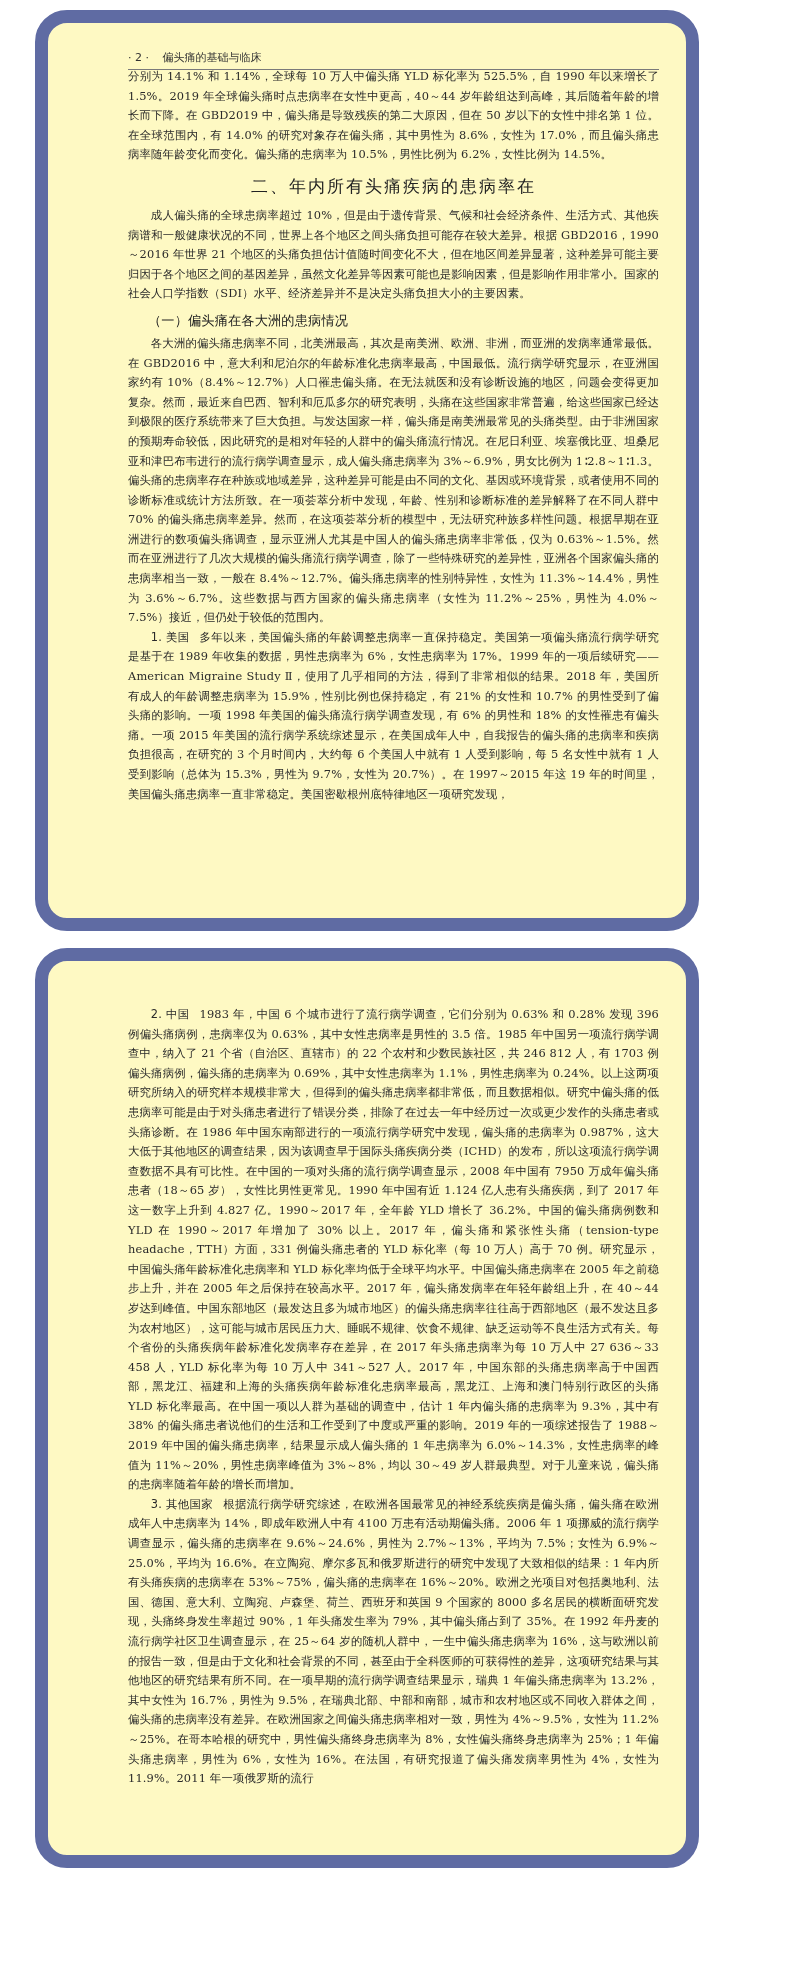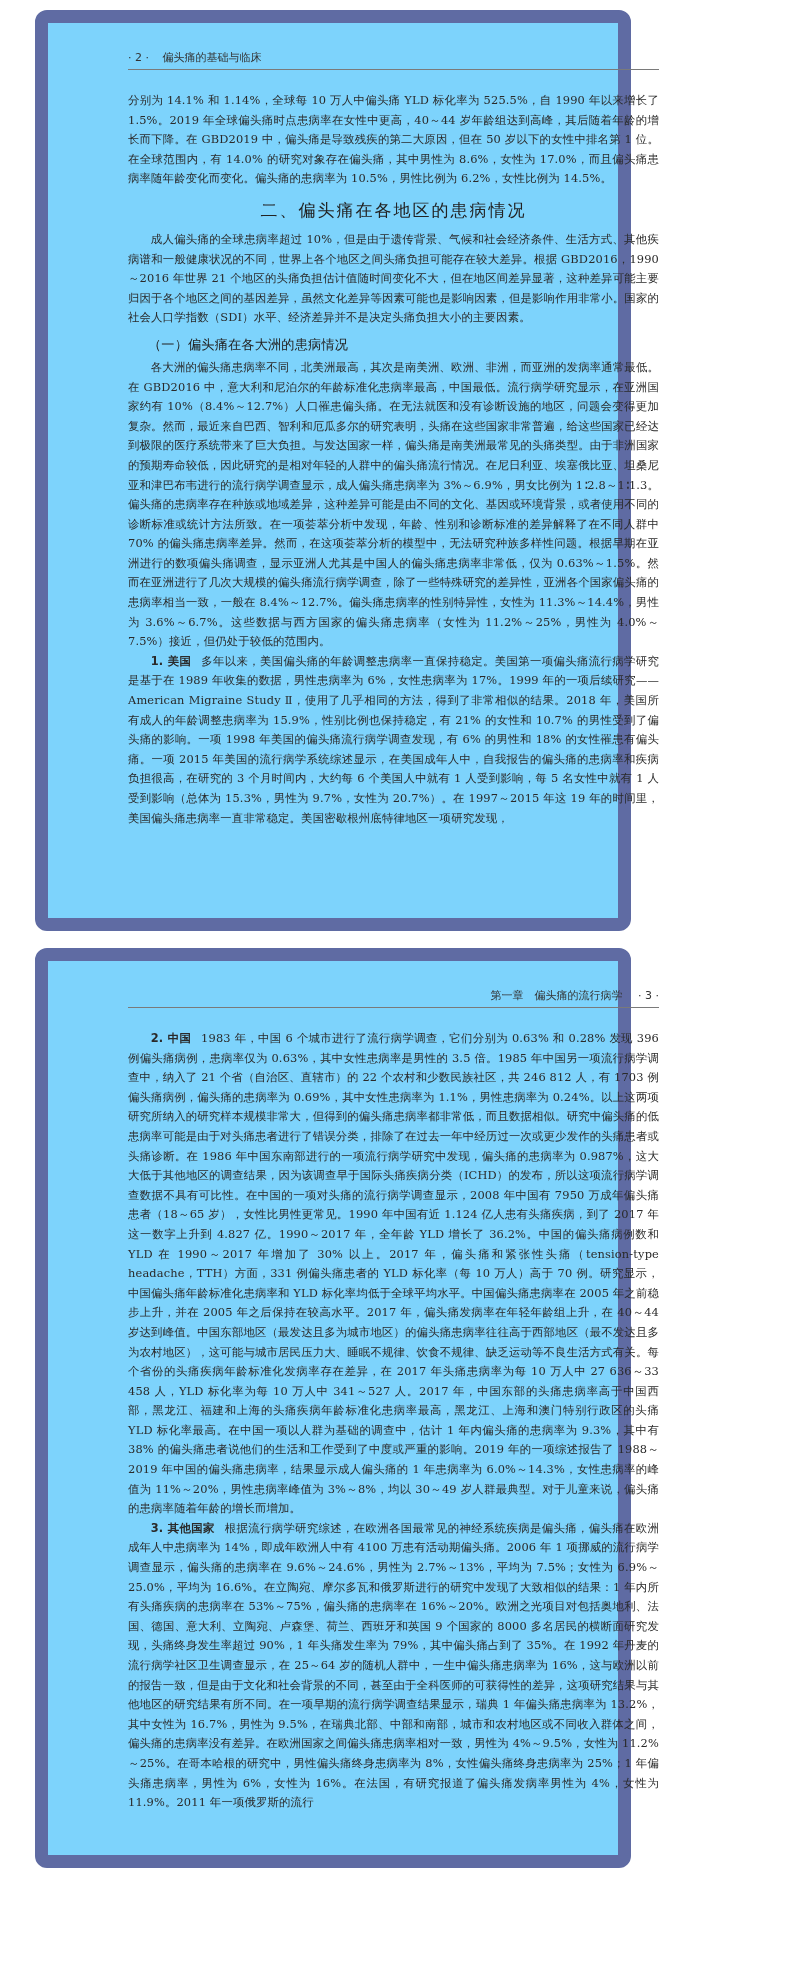--- a/index.html
+++ b/index.html
@@ -1,63 +1,59 @@
 <!DOCTYPE html>
 <html><head>
 <meta charset="utf-8">
 <style>
   html, body { margin: 0; padding: 0; background: #ffffff; }
   body { width: 790px; height: 1973px; position: relative; overflow: hidden;
          font-family: "DejaVu Serif", "Liberation Serif", serif; color: #2a2a2a; }
-  .frame { position: absolute; left: 35px; width: 596px; box-sizing: border-box;
-           border: 13px solid #5f6ba3; border-radius: 12px; background: #7dd3fc; }
+  .frame { position: absolute; left: 35px; width: 664px; box-sizing: border-box;
+           border: 13px solid #5f6ba3; border-radius: 32px; background: #fef9c3; }
   #frame1 { top: 10px; height: 921px; }
   #frame2 { top: 948px; height: 920px; }
   .page { position: absolute; left: 0; top: 0; right: 0; bottom: 0; }
   .running-head { position: absolute; left: 80px; width: 531px; top: 26px; height: 20px;
                   border-bottom: 1px solid #7a7a7a; font-family: "DejaVu Sans", "Liberation Sans", sans-serif;
                   font-size: 11px; color: #333; line-height: 18px; }
   .running-head.left-head { text-align: left; }
   .running-head.right-head { text-align: right; }
   .running-head .pno { margin: 0 10px 0 0; }
   .running-head.right-head .pno { margin: 0 0 0 12px; }
-  .content { position: absolute; left: 80px; width: 531px; top: 68px;
+  .content { position: absolute; left: 80px; width: 531px; top: 44px;
              font-size: 11.4px; line-height: 19.6px; text-align: justify; letter-spacing: 0.15px; }
   .content p { margin: 0; text-indent: 2em; }
   .content p.noindent { text-indent: 0; }
   .sec-title { text-align: center; font-size: 17px; letter-spacing: 2px; margin: 9px 0 8px 0;
                font-family: "DejaVu Serif", "Liberation Serif", serif; color: #222; line-height: 24px; }
   .sub-title { font-family: Liberation Serif, serif; font-size: 13.2px;
                margin: 6px 0 2px 20px; line-height: 22px; color: #222; }
-  .lead { font-family: "DejaVu Sans", "Liberation Sans", sans-serif; font-weight: bold; margin-right: 10px; }
+  .lead { font-family: "DejaVu Sans", "Liberation Sans", sans-serif; font-weight: normal; margin-right: 10px; }
 </style>
 </head>
 <body>
 
 <div class="frame" id="frame1">
   <div class="page">
     <div class="running-head left-head">
       <span class="pno">· 2 ·</span>
       <span>偏头痛的基础与临床</span>
     </div>
     <div class="content">
       <p class="noindent">分别为 14.1% 和 1.14%，全球每 10 万人中偏头痛 YLD 标化率为 525.5%，自 1990 年以来增长了 1.5%。2019 年全球偏头痛时点患病率在女性中更高，40～44 岁年龄组达到高峰，其后随着年龄的增长而下降。在 GBD2019 中，偏头痛是导致残疾的第二大原因，但在 50 岁以下的女性中排名第 1 位。在全球范围内，有 14.0% 的研究对象存在偏头痛，其中男性为 8.6%，女性为 17.0%，而且偏头痛患病率随年龄变化而变化。偏头痛的患病率为 10.5%，男性比例为 6.2%，女性比例为 14.5%。</p>
-      <div class="sec-title">二、偏头痛在各地区的患病情况</div>
+      <div class="sec-title">二、年内所有头痛疾病的患病率在</div>
       <p>成人偏头痛的全球患病率超过 10%，但是由于遗传背景、气候和社会经济条件、生活方式、其他疾病谱和一般健康状况的不同，世界上各个地区之间头痛负担可能存在较大差异。根据 GBD2016，1990～2016 年世界 21 个地区的头痛负担估计值随时间变化不大，但在地区间差异显著，这种差异可能主要归因于各个地区之间的基因差异，虽然文化差异等因素可能也是影响因素，但是影响作用非常小。国家的社会人口学指数（SDI）水平、经济差异并不是决定头痛负担大小的主要因素。</p>
       <div class="sub-title">（一）偏头痛在各大洲的患病情况</div>
       <p>各大洲的偏头痛患病率不同，北美洲最高，其次是南美洲、欧洲、非洲，而亚洲的发病率通常最低。在 GBD2016 中，意大利和尼泊尔的年龄标准化患病率最高，中国最低。流行病学研究显示，在亚洲国家约有 10%（8.4%～12.7%）人口罹患偏头痛。在无法就医和没有诊断设施的地区，问题会变得更加复杂。然而，最近来自巴西、智利和厄瓜多尔的研究表明，头痛在这些国家非常普遍，给这些国家已经达到极限的医疗系统带来了巨大负担。与发达国家一样，偏头痛是南美洲最常见的头痛类型。由于非洲国家的预期寿命较低，因此研究的是相对年轻的人群中的偏头痛流行情况。在尼日利亚、埃塞俄比亚、坦桑尼亚和津巴布韦进行的流行病学调查显示，成人偏头痛患病率为 3%～6.9%，男女比例为 1∶2.8～1∶1.3。偏头痛的患病率存在种族或地域差异，这种差异可能是由不同的文化、基因或环境背景，或者使用不同的诊断标准或统计方法所致。在一项荟萃分析中发现，年龄、性别和诊断标准的差异解释了在不同人群中 70% 的偏头痛患病率差异。然而，在这项荟萃分析的模型中，无法研究种族多样性问题。根据早期在亚洲进行的数项偏头痛调查，显示亚洲人尤其是中国人的偏头痛患病率非常低，仅为 0.63%～1.5%。然而在亚洲进行了几次大规模的偏头痛流行病学调查，除了一些特殊研究的差异性，亚洲各个国家偏头痛的患病率相当一致，一般在 8.4%～12.7%。偏头痛患病率的性别特异性，女性为 11.3%～14.4%，男性为 3.6%～6.7%。这些数据与西方国家的偏头痛患病率（女性为 11.2%～25%，男性为 4.0%～7.5%）接近，但仍处于较低的范围内。</p>
       <p><span class="lead">1. 美国</span><span>多年以来，美国偏头痛的年龄调整患病率一直保持稳定。美国第一项偏头痛流行病学研究是基于在 1989 年收集的数据，男性患病率为 6%，女性患病率为 17%。1999 年的一项后续研究——American Migraine Study Ⅱ，使用了几乎相同的方法，得到了非常相似的结果。2018 年，美国所有成人的年龄调整患病率为 15.9%，性别比例也保持稳定，有 21% 的女性和 10.7% 的男性受到了偏头痛的影响。一项 1998 年美国的偏头痛流行病学调查发现，有 6% 的男性和 18% 的女性罹患有偏头痛。一项 2015 年美国的流行病学系统综述显示，在美国成年人中，自我报告的偏头痛的患病率和疾病负担很高，在研究的 3 个月时间内，大约每 6 个美国人中就有 1 人受到影响，每 5 名女性中就有 1 人受到影响（总体为 15.3%，男性为 9.7%，女性为 20.7%）。在 1997～2015 年这 19 年的时间里，美国偏头痛患病率一直非常稳定。美国密歇根州底特律地区一项研究发现，</span></p>
     </div>
   </div>
 </div>
 
 <div class="frame" id="frame2">
   <div class="page">
-    <div class="running-head right-head">
-      <span>第一章　偏头痛的流行病学</span>
-      <span class="pno">· 3 ·</span>
-    </div>
     <div class="content">
       <p><span class="lead">2. 中国</span><span>1983 年，中国 6 个城市进行了流行病学调查，它们分别为 0.63% 和 0.28% 发现 396 例偏头痛病例，患病率仅为 0.63%，其中女性患病率是男性的 3.5 倍。1985 年中国另一项流行病学调查中，纳入了 21 个省（自治区、直辖市）的 22 个农村和少数民族社区，共 246 812 人，有 1703 例偏头痛病例，偏头痛的患病率为 0.69%，其中女性患病率为 1.1%，男性患病率为 0.24%。以上这两项研究所纳入的研究样本规模非常大，但得到的偏头痛患病率都非常低，而且数据相似。研究中偏头痛的低患病率可能是由于对头痛患者进行了错误分类，排除了在过去一年中经历过一次或更少发作的头痛患者或头痛诊断。在 1986 年中国东南部进行的一项流行病学研究中发现，偏头痛的患病率为 0.987%，这大大低于其他地区的调查结果，因为该调查早于国际头痛疾病分类（ICHD）的发布，所以这项流行病学调查数据不具有可比性。在中国的一项对头痛的流行病学调查显示，2008 年中国有 7950 万成年偏头痛患者（18～65 岁），女性比男性更常见。1990 年中国有近 1.124 亿人患有头痛疾病，到了 2017 年这一数字上升到 4.827 亿。1990～2017 年，全年龄 YLD 增长了 36.2%。中国的偏头痛病例数和 YLD 在 1990～2017 年增加了 30% 以上。2017 年，偏头痛和紧张性头痛（tension-type headache，TTH）方面，331 例偏头痛患者的 YLD 标化率（每 10 万人）高于 70 例。研究显示，中国偏头痛年龄标准化患病率和 YLD 标化率均低于全球平均水平。中国偏头痛患病率在 2005 年之前稳步上升，并在 2005 年之后保持在较高水平。2017 年，偏头痛发病率在年轻年龄组上升，在 40～44 岁达到峰值。中国东部地区（最发达且多为城市地区）的偏头痛患病率往往高于西部地区（最不发达且多为农村地区），这可能与城市居民压力大、睡眠不规律、饮食不规律、缺乏运动等不良生活方式有关。每个省份的头痛疾病年龄标准化发病率存在差异，在 2017 年头痛患病率为每 10 万人中 27 636～33 458 人，YLD 标化率为每 10 万人中 341～527 人。2017 年，中国东部的头痛患病率高于中国西部，黑龙江、福建和上海的头痛疾病年龄标准化患病率最高，黑龙江、上海和澳门特别行政区的头痛 YLD 标化率最高。在中国一项以人群为基础的调查中，估计 1 年内偏头痛的患病率为 9.3%，其中有 38% 的偏头痛患者说他们的生活和工作受到了中度或严重的影响。2019 年的一项综述报告了 1988～2019 年中国的偏头痛患病率，结果显示成人偏头痛的 1 年患病率为 6.0%～14.3%，女性患病率的峰值为 11%～20%，男性患病率峰值为 3%～8%，均以 30～49 岁人群最典型。对于儿童来说，偏头痛的患病率随着年龄的增长而增加。</span></p>
       <p><span class="lead">3. 其他国家</span><span>根据流行病学研究综述，在欧洲各国最常见的神经系统疾病是偏头痛，偏头痛在欧洲成年人中患病率为 14%，即成年欧洲人中有 4100 万患有活动期偏头痛。2006 年 1 项挪威的流行病学调查显示，偏头痛的患病率在 9.6%～24.6%，男性为 2.7%～13%，平均为 7.5%；女性为 6.9%～25.0%，平均为 16.6%。在立陶宛、摩尔多瓦和俄罗斯进行的研究中发现了大致相似的结果：1 年内所有头痛疾病的患病率在 53%～75%，偏头痛的患病率在 16%～20%。欧洲之光项目对包括奥地利、法国、德国、意大利、立陶宛、卢森堡、荷兰、西班牙和英国 9 个国家的 8000 多名居民的横断面研究发现，头痛终身发生率超过 90%，1 年头痛发生率为 79%，其中偏头痛占到了 35%。在 1992 年丹麦的流行病学社区卫生调查显示，在 25～64 岁的随机人群中，一生中偏头痛患病率为 16%，这与欧洲以前的报告一致，但是由于文化和社会背景的不同，甚至由于全科医师的可获得性的差异，这项研究结果与其他地区的研究结果有所不同。在一项早期的流行病学调查结果显示，瑞典 1 年偏头痛患病率为 13.2%，其中女性为 16.7%，男性为 9.5%，在瑞典北部、中部和南部，城市和农村地区或不同收入群体之间，偏头痛的患病率没有差异。在欧洲国家之间偏头痛患病率相对一致，男性为 4%～9.5%，女性为 11.2%～25%。在哥本哈根的研究中，男性偏头痛终身患病率为 8%，女性偏头痛终身患病率为 25%；1 年偏头痛患病率，男性为 6%，女性为 16%。在法国，有研究报道了偏头痛发病率男性为 4%，女性为 11.9%。2011 年一项俄罗斯的流行</span></p>
     </div>
   </div>
 </div>
 
 </body></html>

